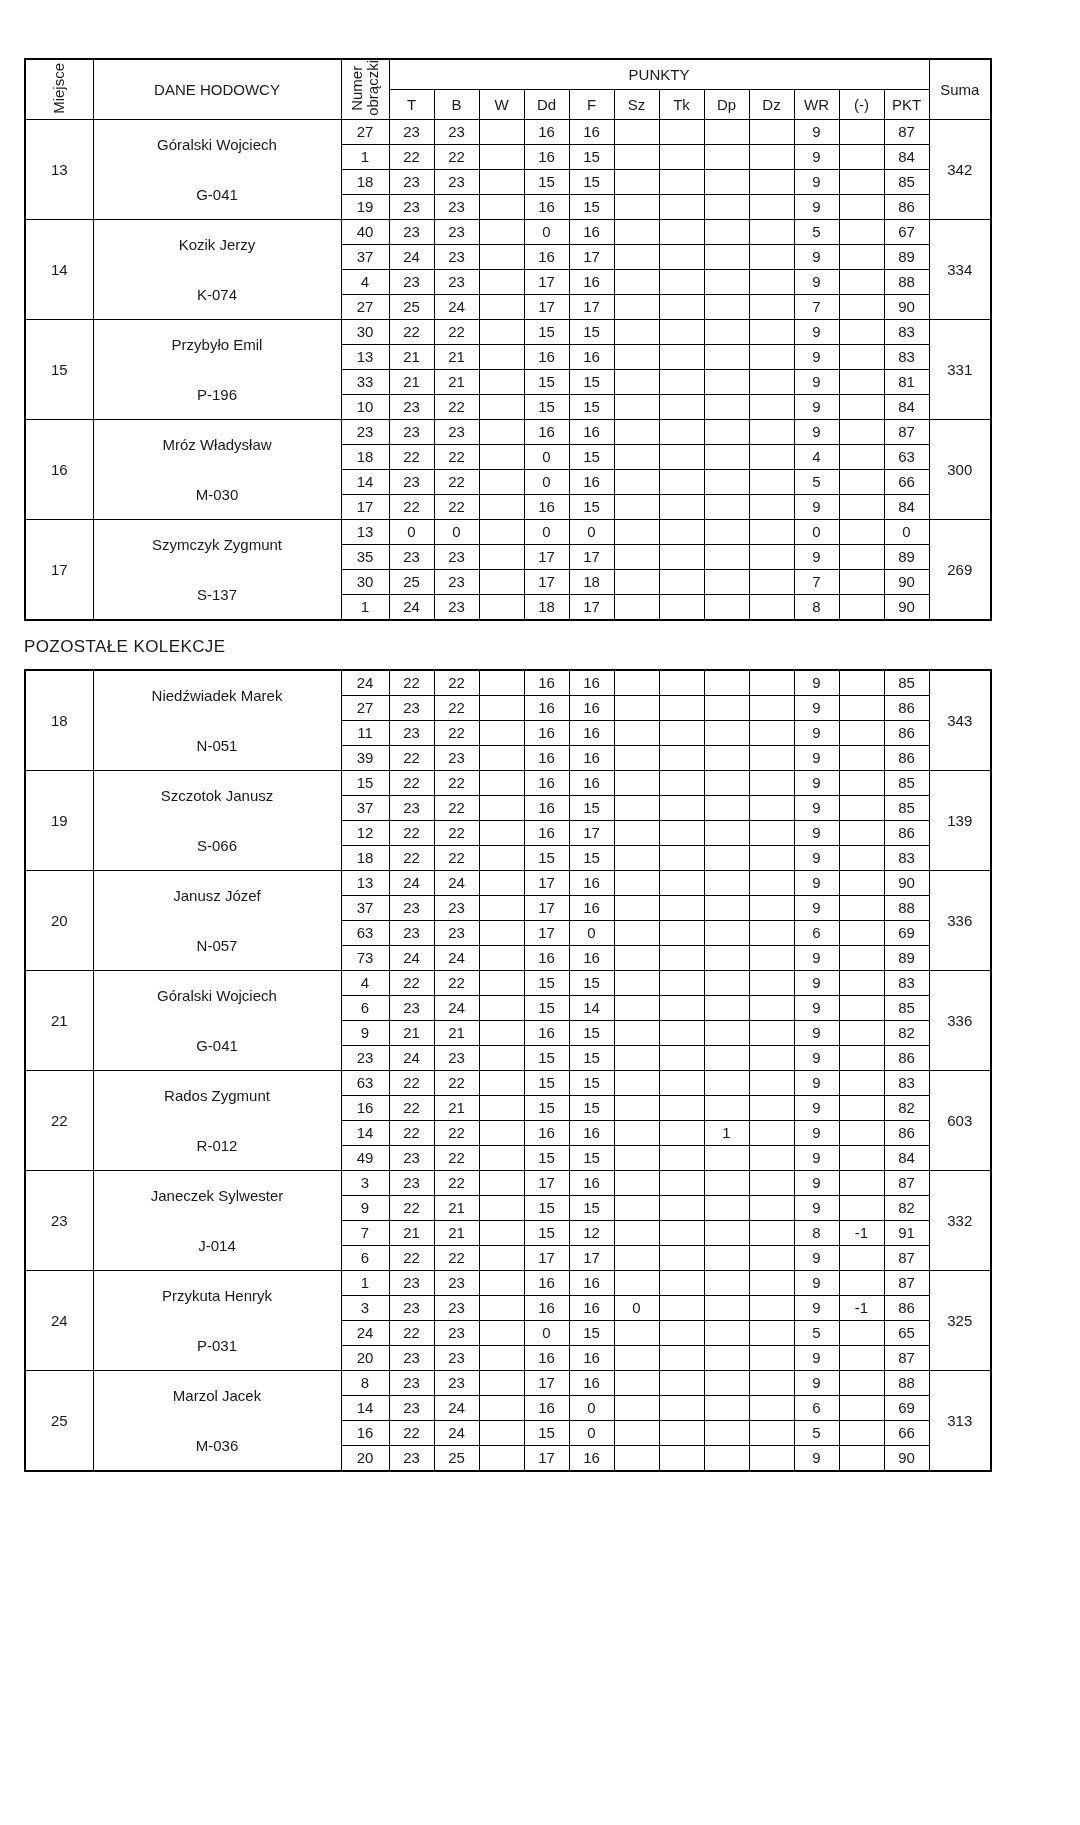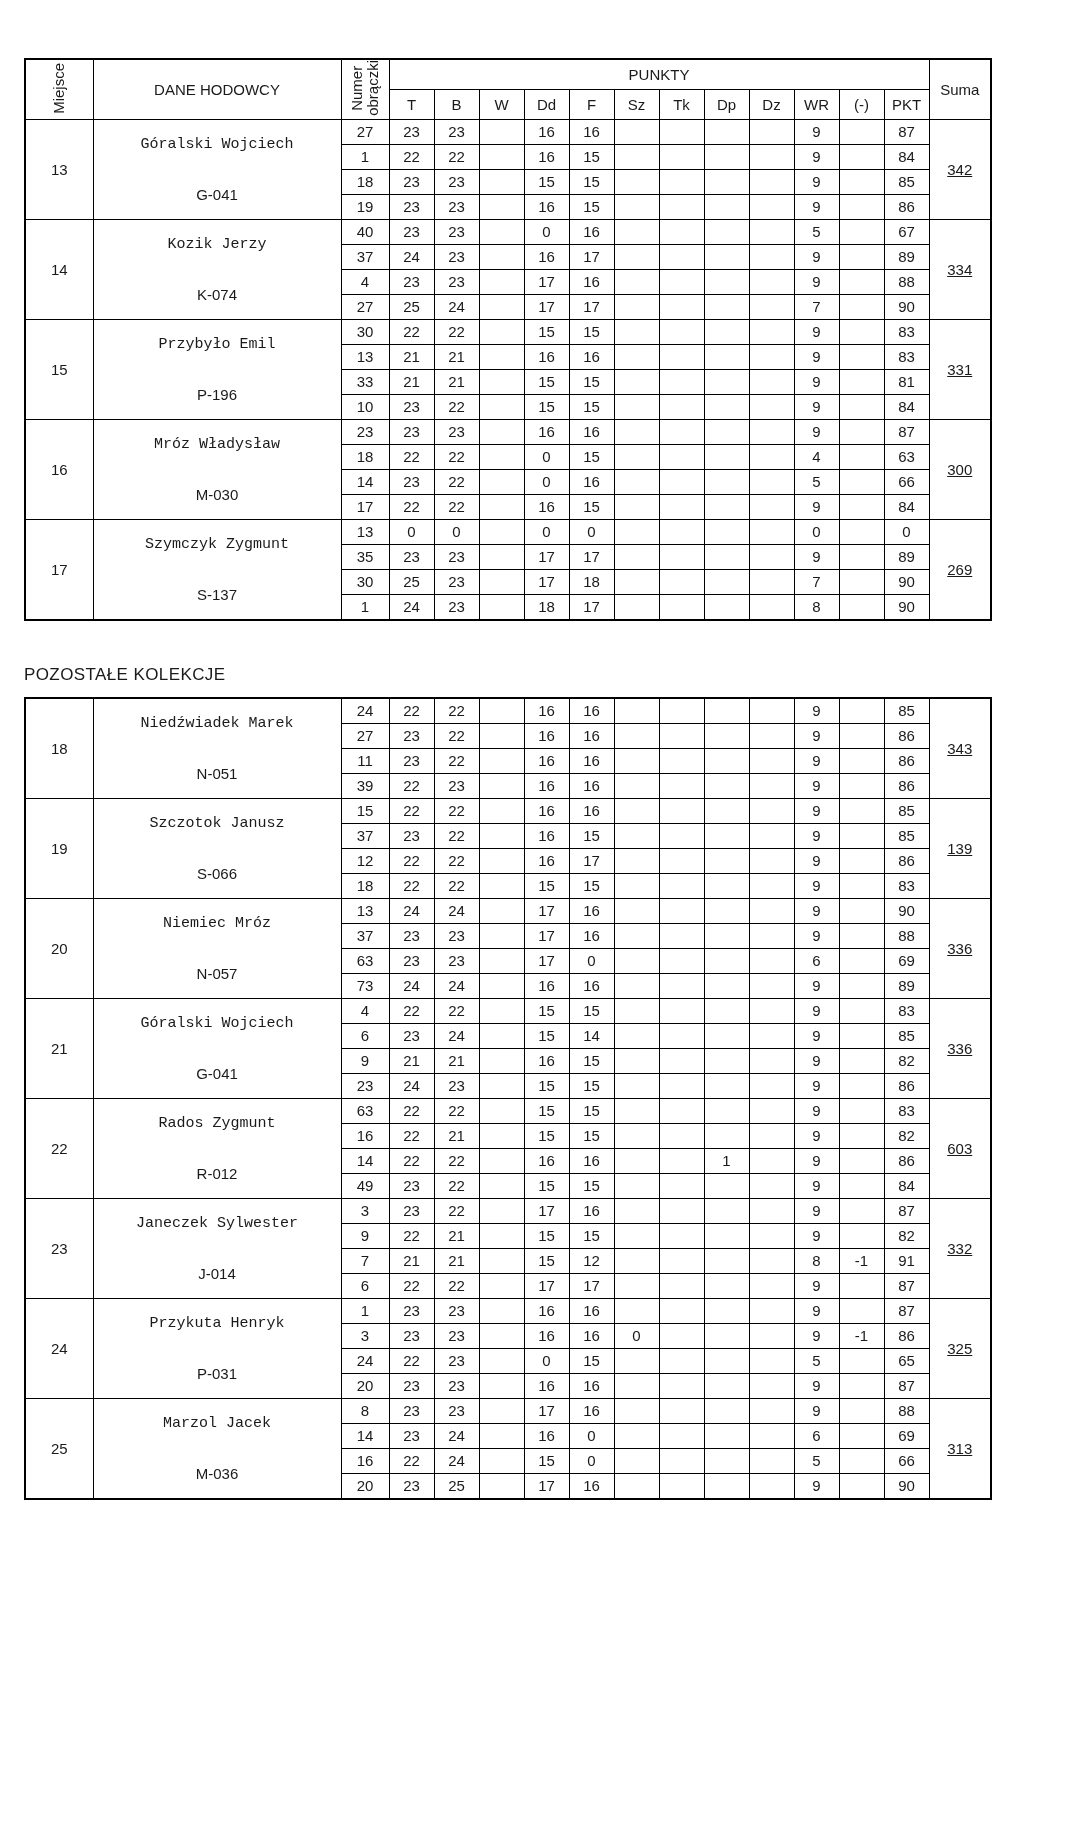--- a/index.html
+++ b/index.html
@@ -64,46 +64,44 @@
   }
   .hdr-cell-tall {
     height: 90px;
   }
   .name-cell {
     font-size: 17px;
     text-align: center;
     border-bottom: none !important;
     height: 34px;
     padding-top: 2px;
-    font-family: Liberation Mono, monospace;
   }
   .code-cell {
     font-size: 17px;
     text-align: center;
     border-top: none !important;
     height: 56px;
     vertical-align: top;
     padding-top: 14px;
   }
   .place-cell {
     font-size: 17px;
   }
   .sum-cell {
     font-size: 18px;
     font-weight: bold;
-    text-decoration: underline;
   }
   .num {
     font-size: 15px;
   }
   .group-top td {
     border-top: 2px solid #000;
   }
   .section-label {
-    margin: 44px 0 12px 24px;
+    margin: 16px 0 12px 24px;
     font-size: 17px;
     letter-spacing: 0.4px;
     color: #1a1a1a;
   }
   .spacer-top { height: 58px; }
 </style>
 </head>
 <body>
 
 <div class="page">
@@ -634,21 +632,21 @@
             <td class="num"></td>
             <td class="num"></td>
             <td class="num"></td>
             <td class="num"></td>
             <td class="num">9</td>
             <td class="num"></td>
             <td class="num">83</td>
           </tr>
           <tr class="group-top">
             <td rowspan="4" class="place-cell">20</td>
-            <td rowspan="2" class="name-cell">Niemiec Mróz</td>
+            <td rowspan="2" class="name-cell">Janusz Józef</td>
             <td class="num">13</td>
             <td class="num">24</td>
             <td class="num">24</td>
             <td class="num"></td>
             <td class="num">17</td>
             <td class="num">16</td>
             <td class="num"></td>
             <td class="num"></td>
             <td class="num"></td>
             <td class="num"></td>

